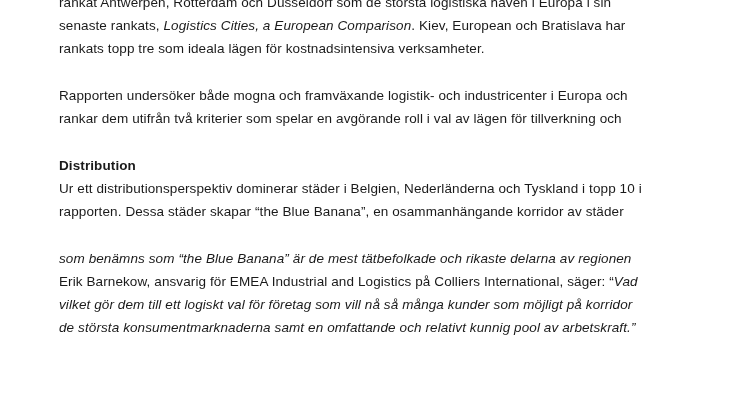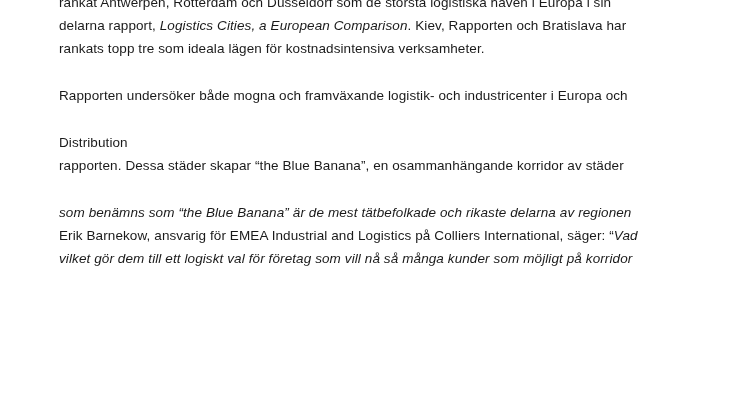--- a/index.html
+++ b/index.html
@@ -24,36 +24,39 @@
   }
   .para {
     margin: 0 0 24px 0;
   }
   .line {
     white-space: nowrap;
     height: 23px;
   }
   .seg-regular { font-style: normal; font-weight: normal; }
   .seg-italic  { font-style: italic; font-weight: normal; }
-  .seg-bold    { font-style: normal; font-weight: normal; }
+  .seg-bold    { font-style: normal; font-weight: bold; }
 </style>
 </head>
 <body style="background: rgb(255, 255, 255);">
 
 <div class="doc-body" style="color: rgb(26, 26, 26);">
     <div class="para">
       <div class="line"><span class="seg-regular">rankat Antwerpen, Rotterdam och Düsseldorf som de största logistiska haven i Europa i sin</span></div>
-      <div class="line"><span class="seg-regular">delarna rapport, </span><span class="seg-italic">Logistics Cities, a European Comparison</span><span class="seg-regular">. Kiev, Rapporten och Bratislava har</span></div>
+      <div class="line"><span class="seg-regular">senaste rankats, </span><span class="seg-italic">Logistics Cities, a European Comparison</span><span class="seg-regular">. Kiev, European och Bratislava har</span></div>
       <div class="line"><span class="seg-regular">rankats topp tre som ideala lägen för kostnadsintensiva verksamheter.</span></div>
     </div>
     <div class="para">
       <div class="line"><span class="seg-regular">Rapporten undersöker både mogna och framväxande logistik- och industricenter i Europa och</span></div>
+      <div class="line"><span class="seg-regular">rankar dem utifrån två kriterier som spelar en avgörande roll i val av lägen för tillverkning och</span></div>
     </div>
     <div class="para">
       <div class="line"><span class="seg-bold">Distribution</span></div>
+      <div class="line"><span class="seg-regular">Ur ett distributionsperspektiv dominerar städer i Belgien, Nederländerna och Tyskland i topp 10 i</span></div>
       <div class="line"><span class="seg-regular">rapporten. Dessa städer skapar “the Blue Banana”, en osammanhängande korridor av städer</span></div>
     </div>
     <div class="para">
       <div class="line"><span class="seg-italic">som benämns som “the Blue Banana” är de mest tätbefolkade och rikaste delarna av regionen</span></div>
       <div class="line"><span class="seg-regular">Erik Barnekow, ansvarig för EMEA Industrial and Logistics på Colliers International, säger: “</span><span class="seg-italic">Vad</span></div>
       <div class="line"><span class="seg-italic">vilket gör dem till ett logiskt val för företag som vill nå så många kunder som möjligt på korridor</span></div>
+      <div class="line"><span class="seg-italic">de största konsumentmarknaderna samt en omfattande och relativt kunnig pool av arbetskraft.”</span></div>
     </div>
   </div>
 
 </body></html>

